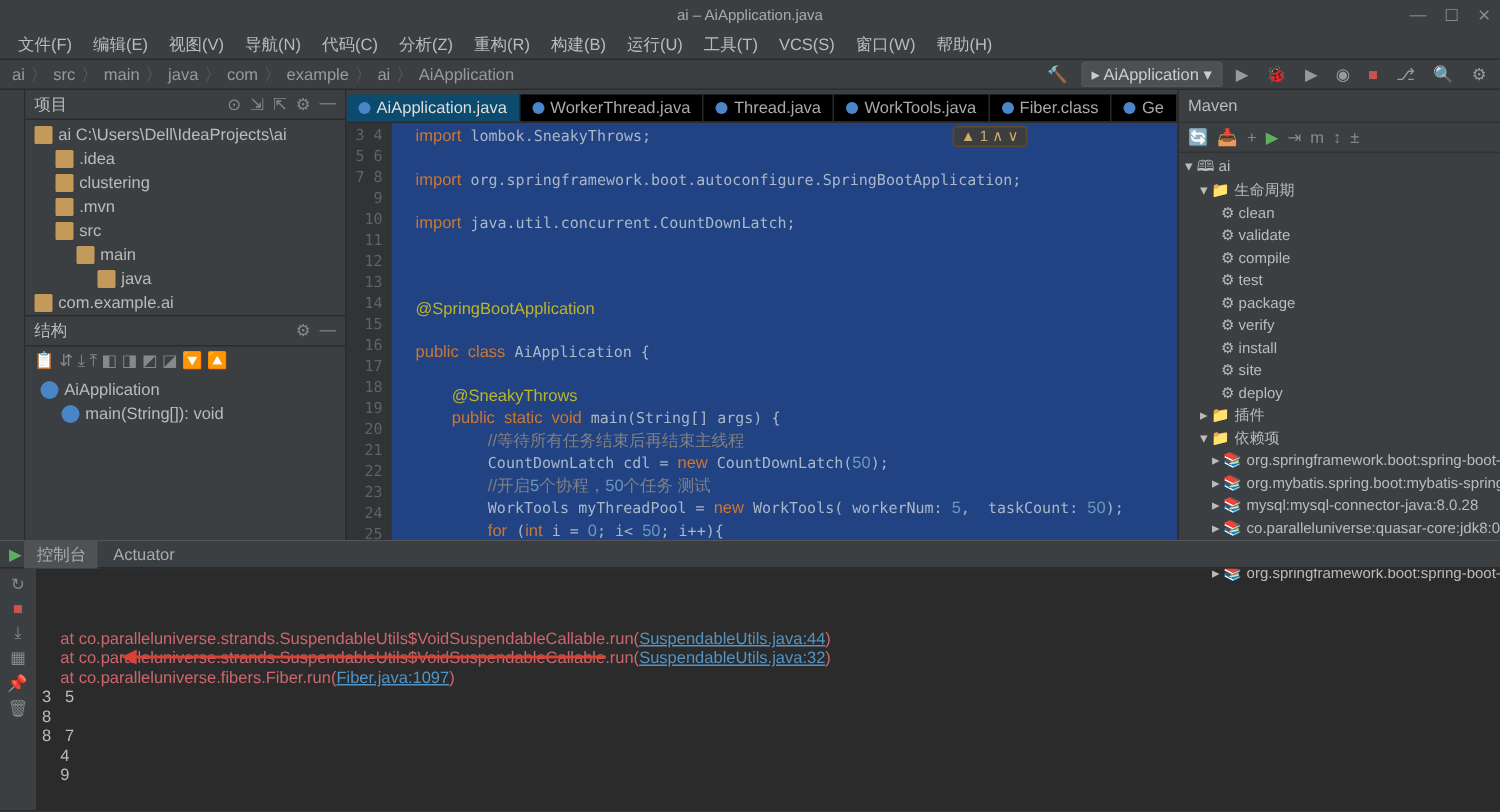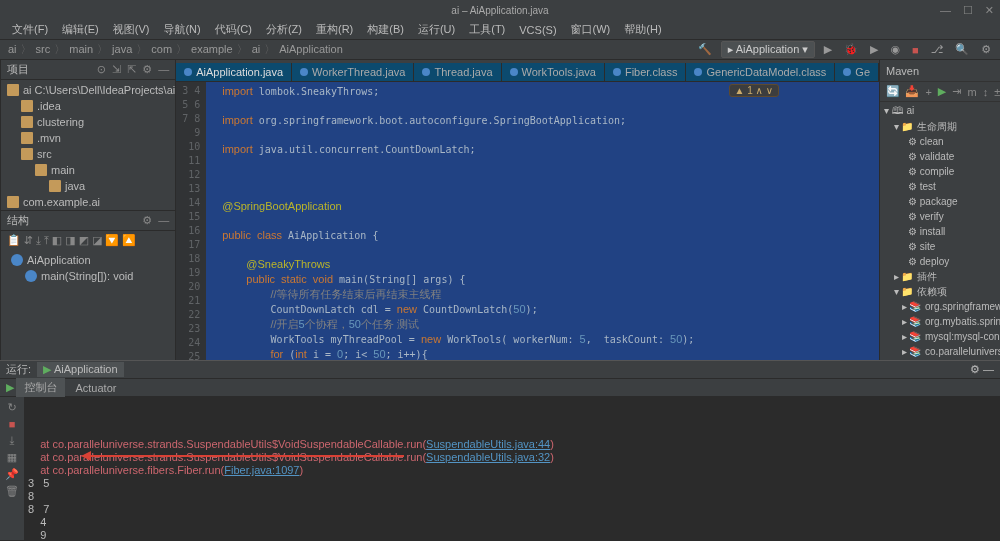--- a/index.html
+++ b/index.html
@@ -22,21 +22,21 @@
 .panel-hdr{height:20px;display:flex;align-items:center;padding:0 6px;border-bottom:1px solid #2b2b2b;justify-content:space-between;}
 .panel-hdr .tools{display:flex;gap:6px;color:#888;}
 .tree{flex:1;overflow:hidden;padding:2px 0;}
 .tree .row{display:flex;align-items:center;height:16px;padding-left:6px;color:#bbb;white-space:nowrap;}
 .tree .ico{width:12px;height:12px;margin-right:4px;display:inline-block;}
 .ico.folder{background:#c49a5a;border-radius:1px;}
 .ico.file-j{background:#4a86c7;border-radius:50%;}
 .structure{height:150px;border-top:1px solid #2b2b2b;}
 .editor-area{flex:1;display:flex;flex-direction:column;background:#2b2b2b;}
 .tabs{height:22px;background:#3c3f41;display:flex;align-items:flex-end;border-bottom:1px solid #2b2b2b;overflow:hidden;}
-.tab{padding:3px 8px;background:#0c4a6e;color:#aaa;border-right:1px solid #2b2b2b;display:flex;align-items:center;gap:4px;white-space:nowrap;}
+.tab{padding:3px 8px;background:#000000;color:#aaa;border-right:1px solid #2b2b2b;display:flex;align-items:center;gap:4px;white-space:nowrap;}
 .tab.active{background:#0c4a6e;color:#ddd;}
 .tab .dot{width:8px;height:8px;border-radius:50%;background:#4a86c7;}
 .editor-wrap{flex:1;display:flex;overflow:hidden;position:relative;}
 .line-nums{width:30px;background:#313335;color:#606366;text-align:right;padding:2px 6px 2px 0;line-height:14px;font-family:Consolas,monospace;font-size:10px;}
 .code{flex:1;background:#214283;color:#a9b7c6;font-family:Consolas,monospace;font-size:10px;line-height:14px;padding:2px 16px;white-space:pre;overflow:hidden;}
 .kw{color:#cc7832;}
 .cmt{color:#808080;}
 .ann{color:#bbb529;}
 .num{color:#6897bb;}
 .warn-badge{position:absolute;top:2px;right:100px;background:#3c3d3e;border:1px solid #5e4a2f;color:#ccac6c;padding:0 5px;border-radius:3px;font-size:10px;}
@@ -144,21 +144,20 @@
     </div>
   </div>
 
   <div class="editor-area">
     <div class="tabs" id="tabs">
         <div class="tab active"><span class="dot"></span>AiApplication.java</div>
         <div class="tab"><span class="dot"></span>WorkerThread.java</div>
         <div class="tab"><span class="dot"></span>Thread.java</div>
         <div class="tab"><span class="dot"></span>WorkTools.java</div>
         <div class="tab"><span class="dot"></span>Fiber.class</div>
-        <div class="tab"><span class="dot"></span>GenericDataModel.class</div>
         <div class="tab"><span class="dot"></span>Ge</div>
       </div>
     <div class="editor-wrap">
       <div class="line-nums" id="lnums">3
 4
 5
 6
 7
 8
 9
@@ -243,25 +242,20 @@
         <div class="row" style="padding-left: 22px;">▸ 📚 mysql:mysql-connector-java:8.0.28</div>
         <div class="row" style="padding-left: 22px;">▸ 📚 co.paralleluniverse:quasar-core:jdk8:0.7.9</div>
         <div class="row" style="padding-left: 22px;">▸ 📚 org.projectlombok:lombok:1.18.24</div>
         <div class="row" style="padding-left: 22px;">▸ 📚 org.springframework.boot:spring-boot-starter-test:2.6.8 (test)</div>
       </div>
   </div>
 
 </div>
 
 <div class="run-panel">
-  <div class="run-hdr">
-    <span>运行:</span>
-    <span style="background:#4e5254;padding:1px 6px"><span class="play">▶</span> <span>AiApplication</span></span>
-    <span style="margin-left:auto">⚙ —</span>
-  </div>
   <div class="run-tabs">
     <span class="play">▶</span>
     <span class="run-tab active">控制台</span>
     <span class="run-tab">Actuator</span>
   </div>
   <div class="run-body">
     <div class="run-gutter">
       <span>↻</span>
       <span style="color:#c75450">■</span>
       <span>⤓</span>

